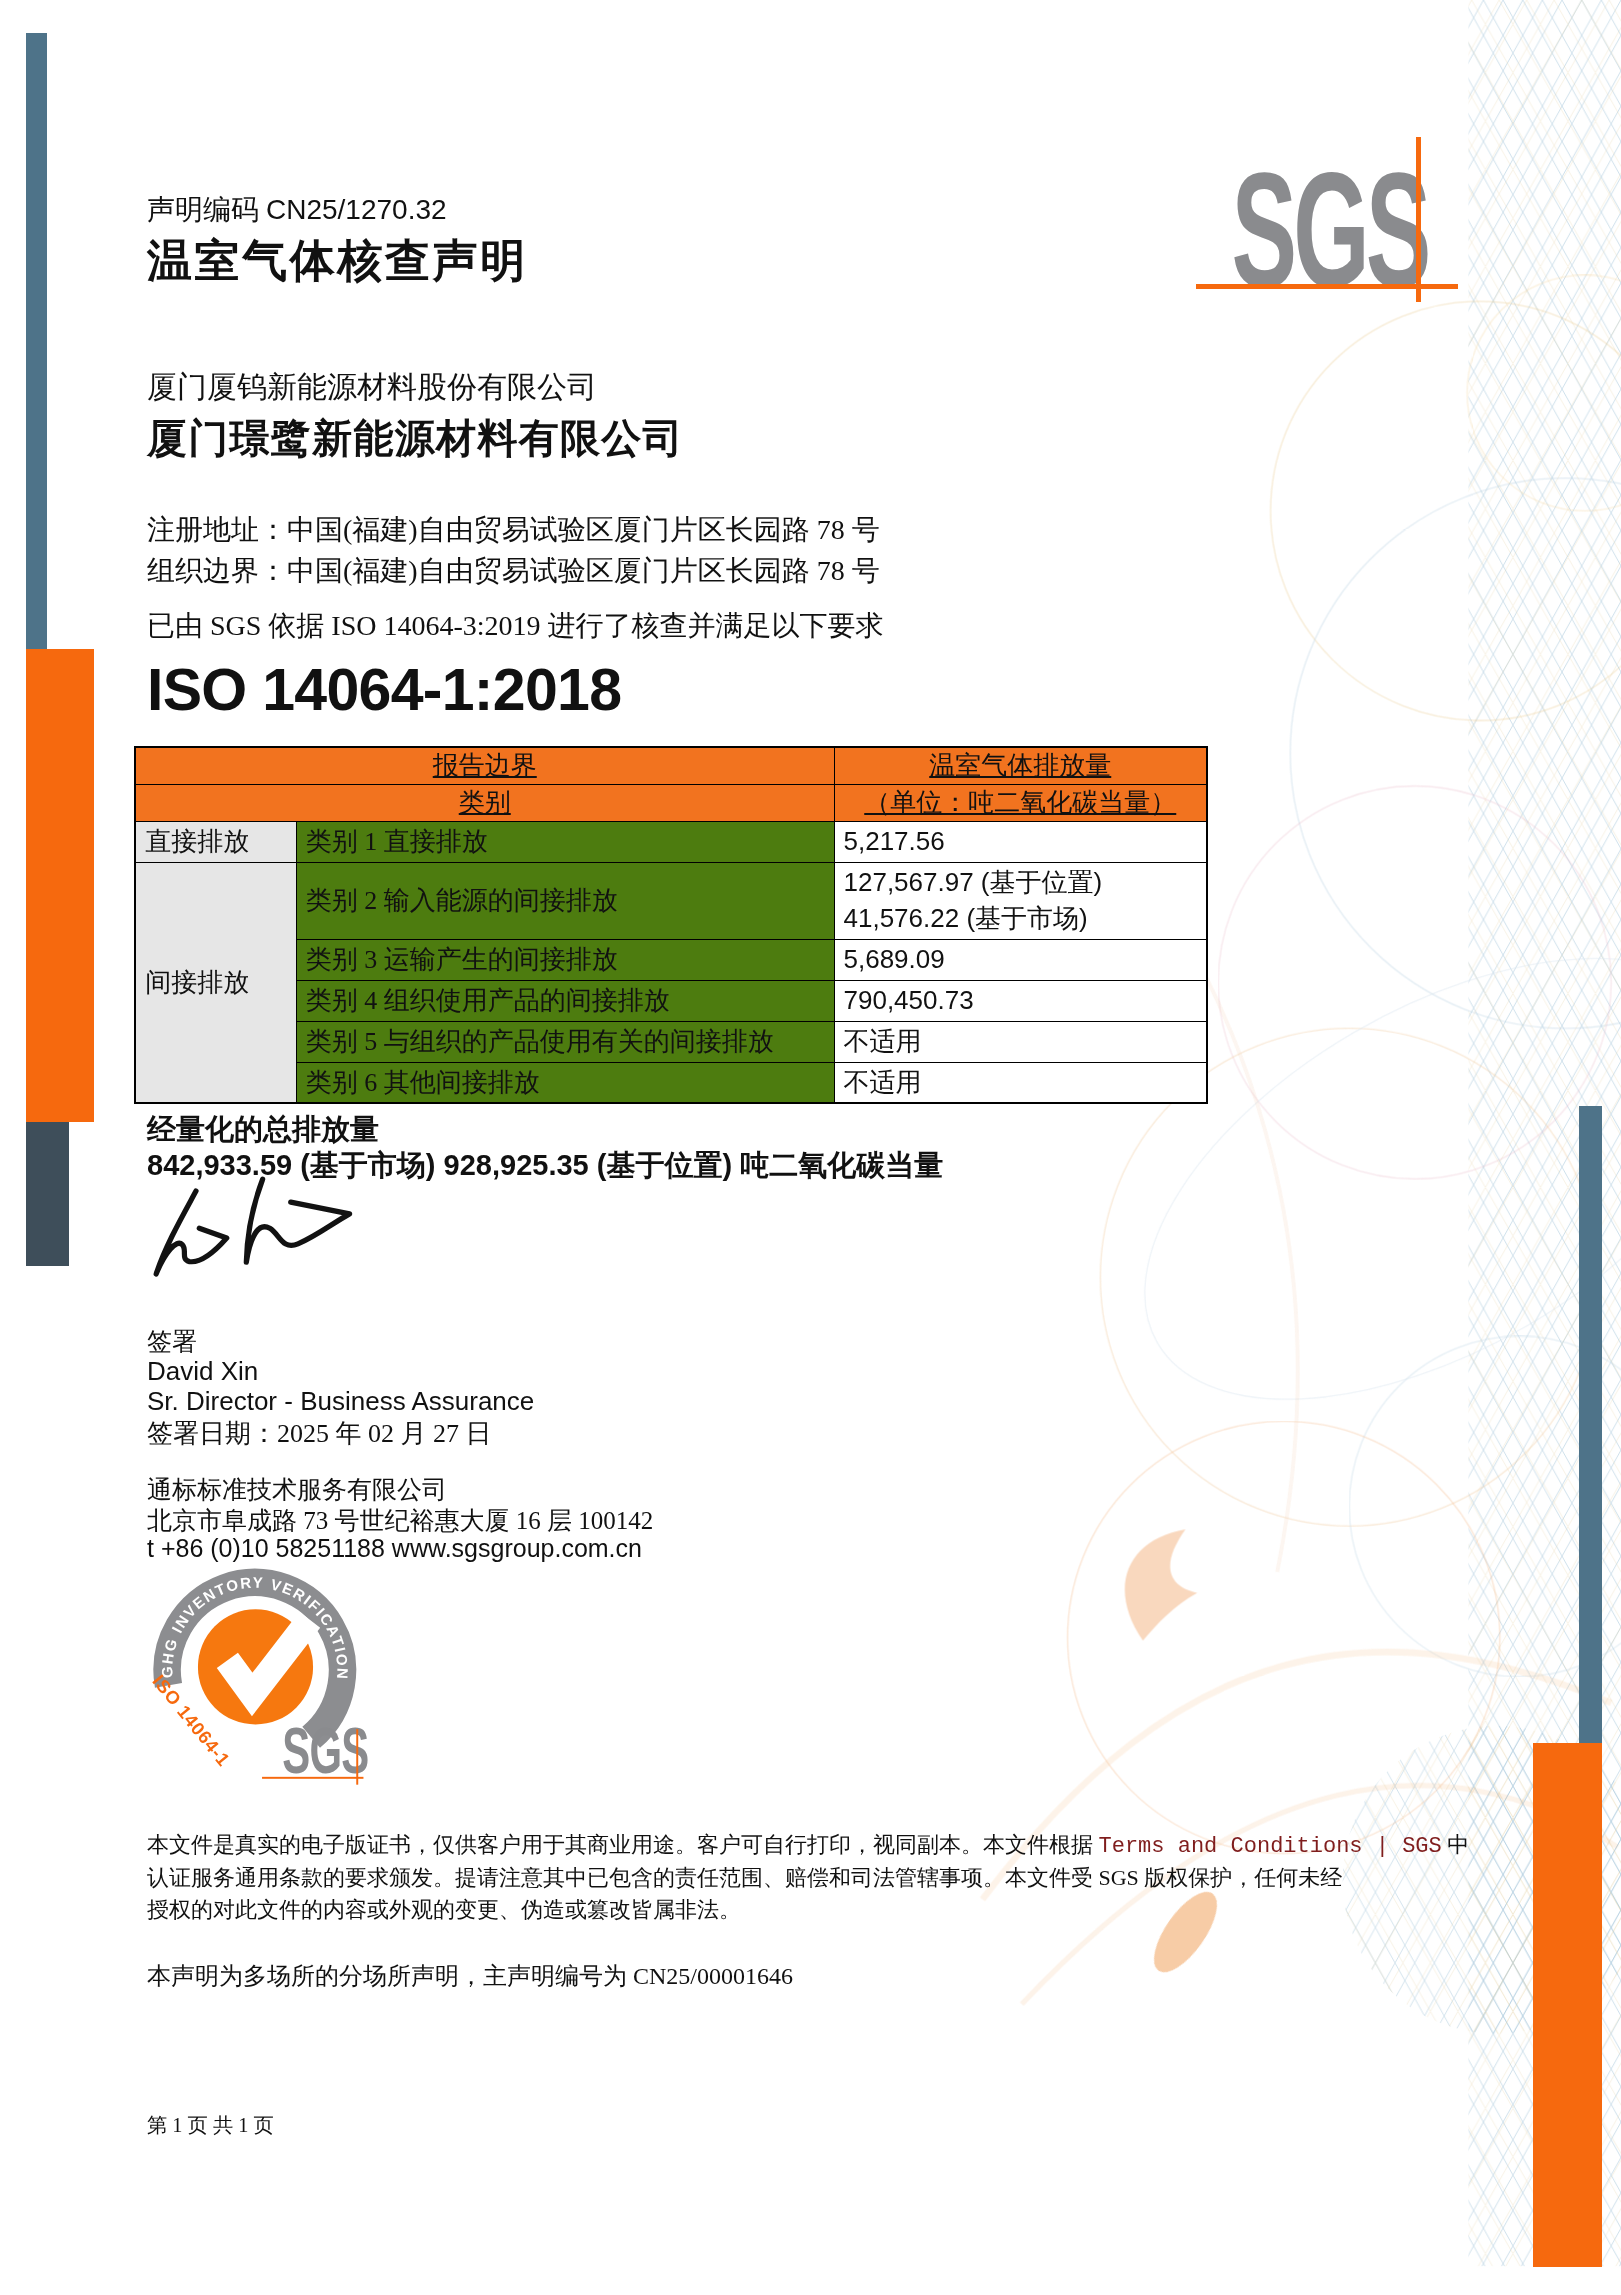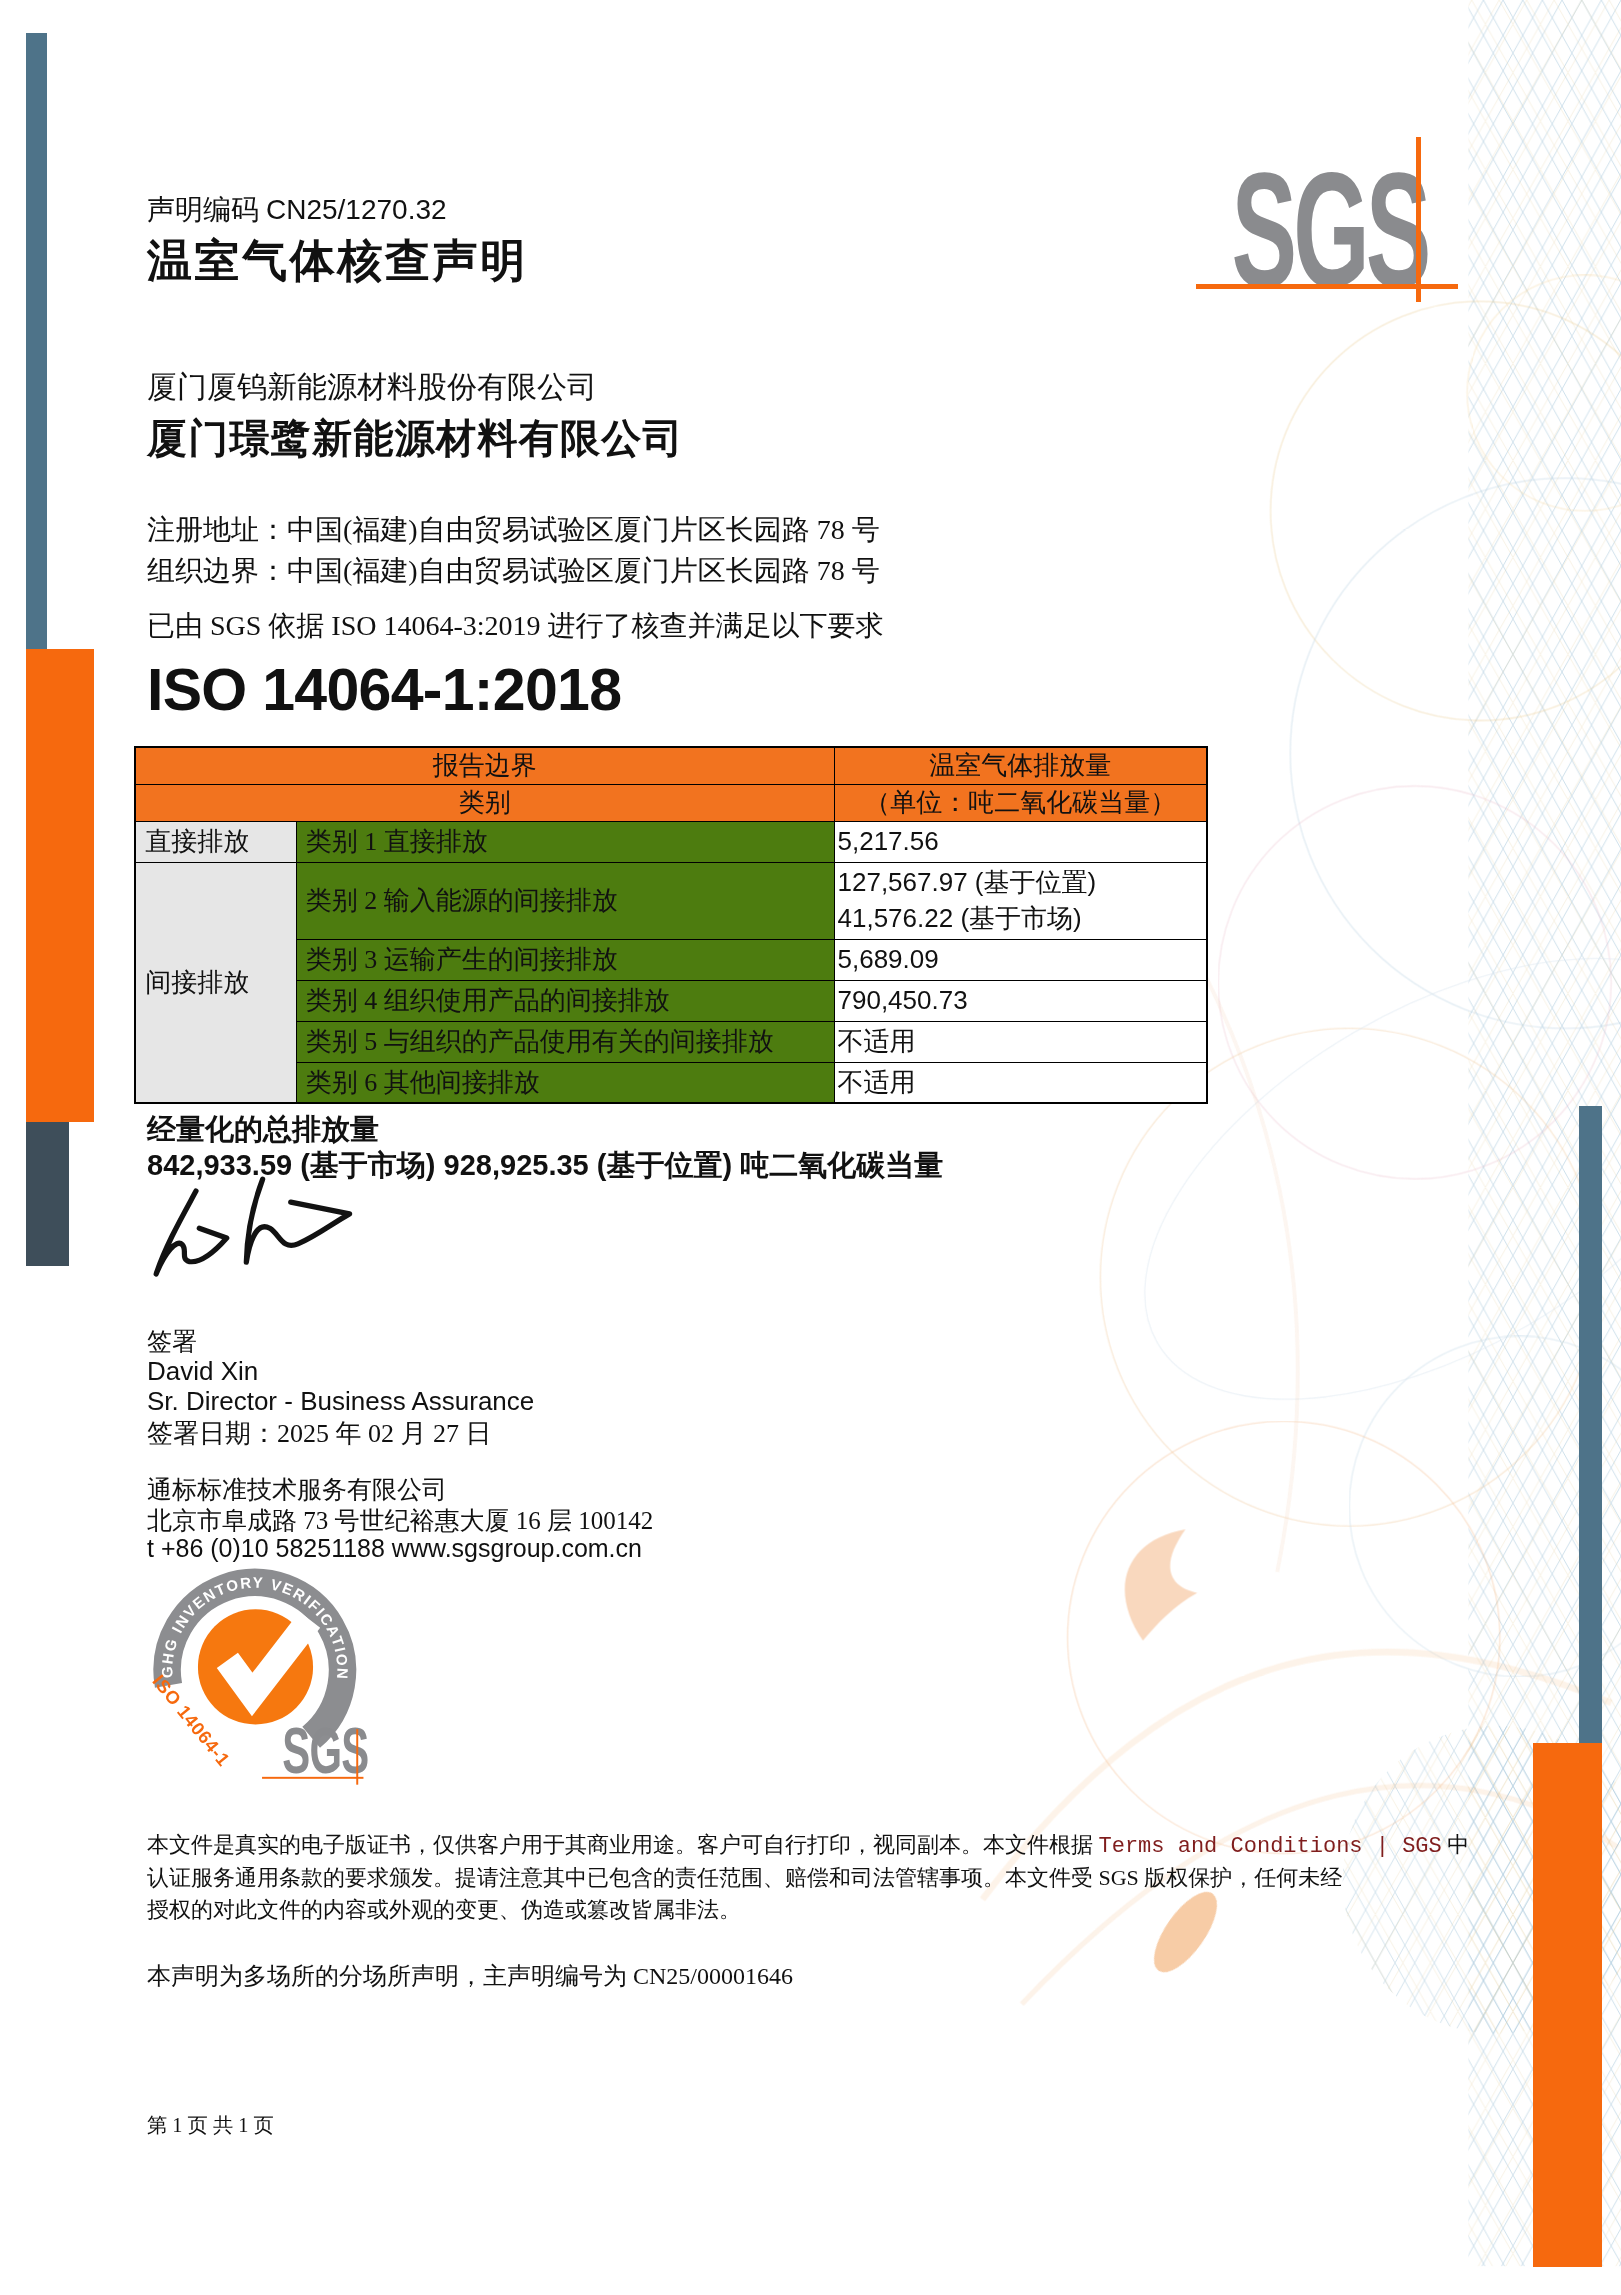--- a/index.html
+++ b/index.html
@@ -35,25 +35,25 @@
   #reg-address{top:511px;font-size:28px;}
   #org-boundary{top:552px;font-size:28px;}
   #verified-line{top:607px;font-size:28px;}
   #standard-heading{top:656px;font-size:59px;font-weight:bold;letter-spacing:-0.7px;text-align:center;}
   
   table.em{
     position:absolute;left:134px;top:746px;border-collapse:collapse;table-layout:fixed;
     width:1072px;font-size:26px;border:2px solid #000;
   }
   table.em th,table.em td{border:1.3px solid #000;padding:0 0 0 9.2px;vertical-align:middle;}
-  table.em th{background:#f2731f;font-weight:normal;text-align:center;padding:0 15px;}
+  table.em th{background:#f2731f;font-weight:normal;text-align:center;padding:0 15px;text-decoration:underline;}
   table.em td.grp{background:#e6e6e6;text-align:left;}
   table.em td.cat{background:#4d7c0f;text-align:left;}
   table.em td.val{background:#ffffff;font-family:"Liberation Sans",sans-serif;
-    white-space:pre-line;line-height:1.35;padding-left:3px;}
+    white-space:pre-line;line-height:1.35;padding-left:9px;}
   
   #total-label{top:1110px;font-size:29px;font-weight:bold;}
   #total-value{top:1146px;font-size:29px;font-weight:bold;font-family:"Liberation Sans",sans-serif;}
   
   #signature-svg{position:absolute;left:151px;top:1176px;}
   #sig-label{top:1325px;font-size:25px;}
   #sig-name{top:1356px;font-size:26px;}
   #sig-title{top:1386px;font-size:26px;}
   #sig-date{top:1416px;font-size:26px;}
   

